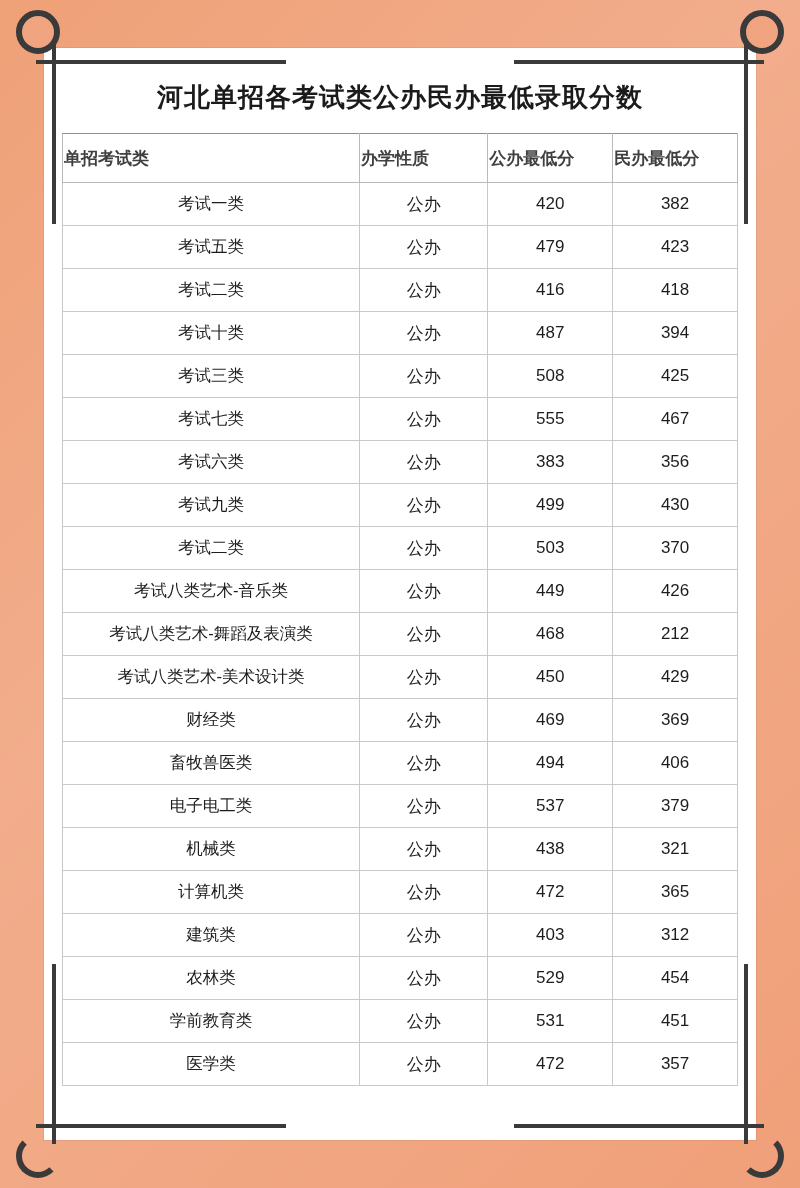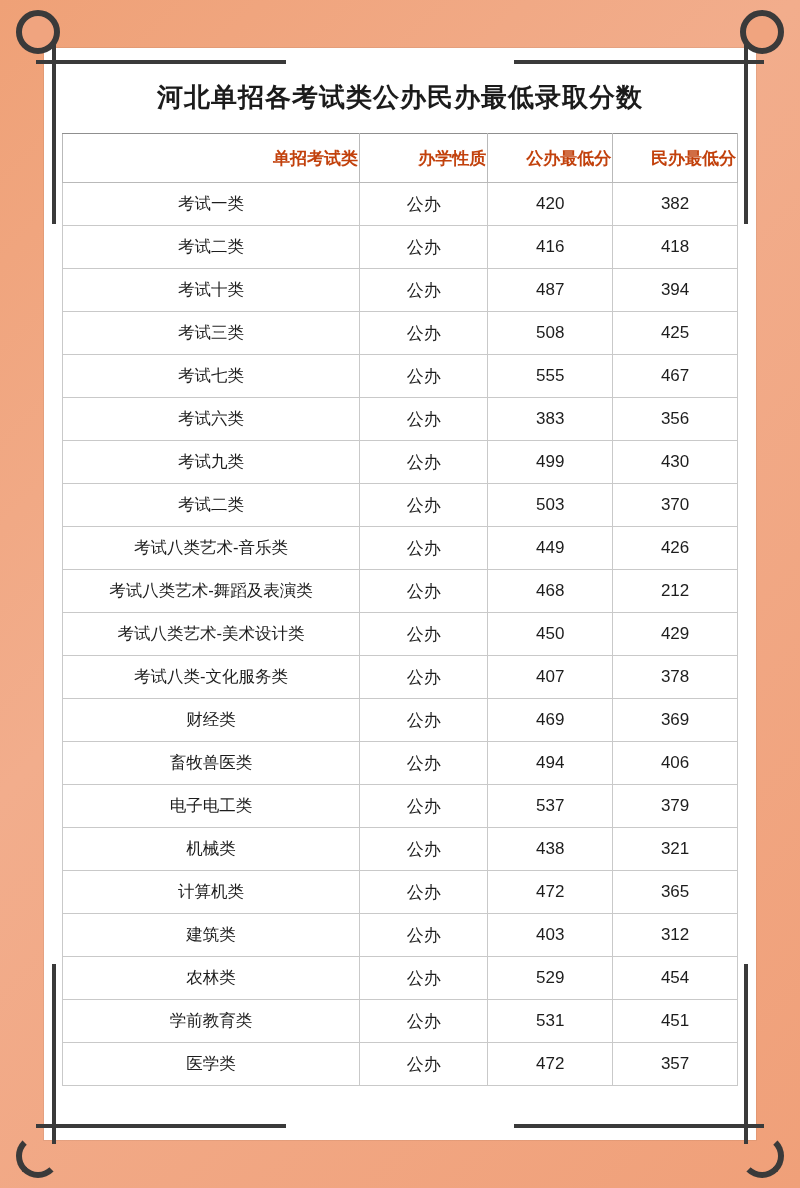--- a/index.html
+++ b/index.html
@@ -83,22 +83,22 @@
   }
   table.score-table col.c0 { width: 44%; }
   table.score-table col.c1 { width: 19%; }
   table.score-table col.c2 { width: 18.5%; }
   table.score-table col.c3 { width: 18.5%; }
   table.score-table th {
     border: 1px solid #b9b9b9;
     height: 46px;
     font-size: 17px;
     font-weight: bold;
-    color: #c2410c;
-    text-align: right;
+    color: #404040;
+    text-align: left;
     background: #fff;
   }
   table.score-table td {
     border: 1px solid #c9c9c9;
     height: 40px;
     font-size: 17px;
     color: #1d1d1d;
     text-align: center;
     background: #fff;
     white-space: nowrap;
@@ -146,20 +146,26 @@
         </tr>
       </thead>
       <tbody id="table-body">
           <tr>
             <td class="name">考试一类</td>
             <td>公办</td>
             <td>420</td>
             <td>382</td>
           </tr>
           <tr>
+            <td class="name">考试五类</td>
+            <td>公办</td>
+            <td>479</td>
+            <td>423</td>
+          </tr>
+          <tr>
             <td class="name">考试二类</td>
             <td>公办</td>
             <td>416</td>
             <td>418</td>
           </tr>
           <tr>
             <td class="name">考试十类</td>
             <td>公办</td>
             <td>487</td>
             <td>394</td>
@@ -204,26 +210,20 @@
             <td class="name">考试八类艺术-舞蹈及表演类</td>
             <td>公办</td>
             <td>468</td>
             <td>212</td>
           </tr>
           <tr>
             <td class="name">考试八类艺术-美术设计类</td>
             <td>公办</td>
             <td>450</td>
             <td>429</td>
-          </tr>
-          <tr>
-            <td class="name">考试八类-文化服务类</td>
-            <td>公办</td>
-            <td>407</td>
-            <td>378</td>
           </tr>
           <tr>
             <td class="name">财经类</td>
             <td>公办</td>
             <td>469</td>
             <td>369</td>
           </tr>
           <tr>
             <td class="name">畜牧兽医类</td>
             <td>公办</td>

